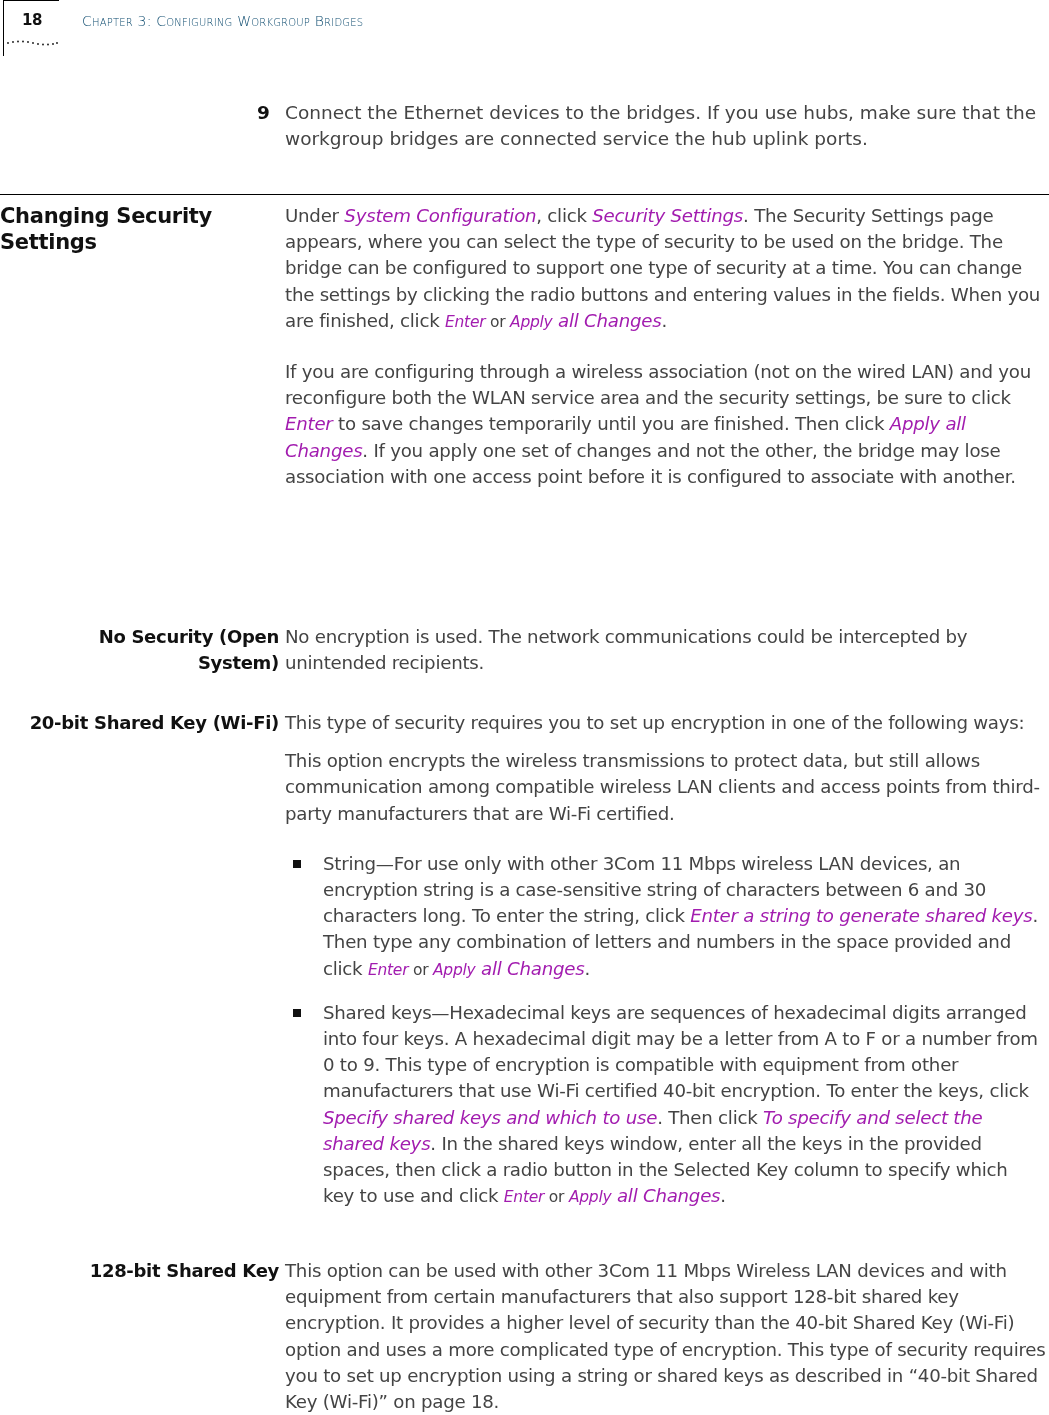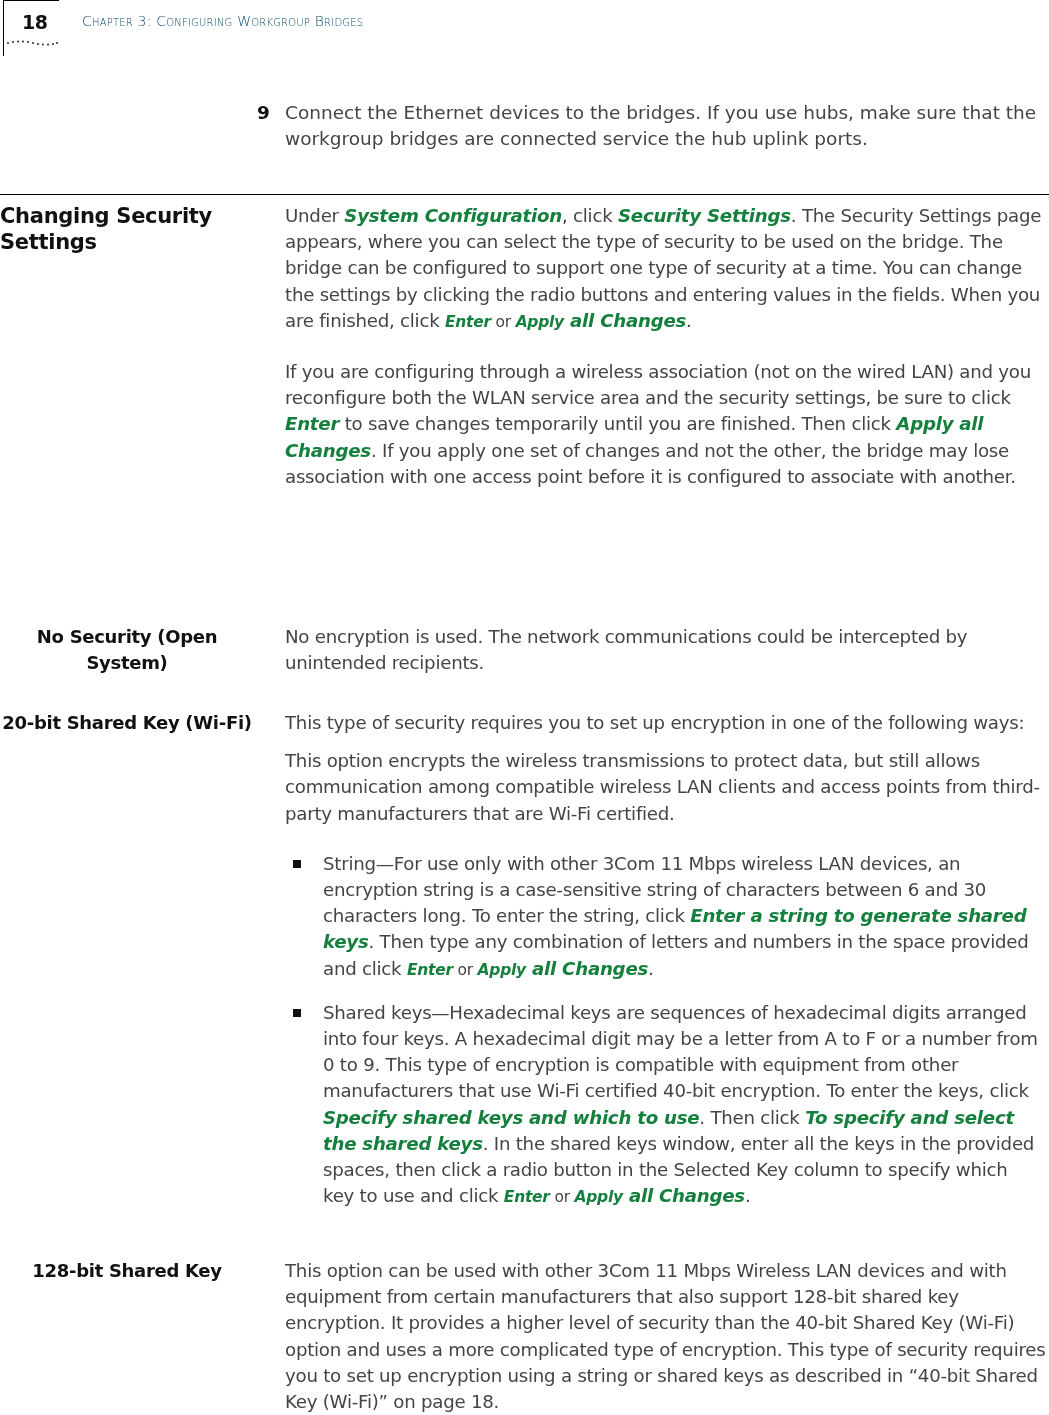--- a/index.html
+++ b/index.html
@@ -6,21 +6,21 @@
   body {
     width: 1049px; height: 1415px; position: relative; overflow: hidden;
     font-family: "DejaVu Sans", sans-serif; color: #333333;
   }
   .corner {
     position: absolute; left: 3px; top: 0; width: 56px; height: 56px;
     border-left: 1.5px solid #000; border-top: 1.5px solid #000;
     box-sizing: border-box;
   }
   .page-num {
-    position: absolute; left: 22px; top: 11px; font-weight: bold; font-size: 19px; color: #111;
+    position: absolute; left: 22px; top: 11px; font-weight: bold; font-size: 15px; color: #111;
     letter-spacing: -0.5px;
   }
   .dots {
     position: absolute; left: 6px; top: 40px; width: 52px; height: 8px;
   }
   .chapter {
     position: absolute; left: 82px; top: 13px; font-size: 14px; color: #0c4a6e;
     font-variant: small-caps; letter-spacing: 0.2px;
     font-family: "DejaVu Sans", sans-serif; font-weight: 300;
   }
@@ -38,29 +38,29 @@
     position: absolute; left: 0; width: 1049px;
   }
   .heading {
     position: absolute; font-weight: bold; color: #111;
     font-size: 19px; line-height: 26px; letter-spacing: -0.3px;
   }
   .heading.main {
     left: 0; width: 260px; font-size: 21px; line-height: 26px; text-align: left;
   }
   .heading.side {
-    left: 0; width: 254px; text-align: center; font-size: 18px;
+    left: 0; width: 254px; text-align: right; font-size: 18px; padding-left: 25px;
   }
   .body {
     position: absolute; left: 285px; width: 762px;
     font-size: 18.2px; line-height: 26.2px; color: #444;
     letter-spacing: -0.25px;
   }
   .body p { margin: 0 0 24px 0; }
-  em { font-style: italic; color: #15803d; font-weight: 700; }
+  em { font-style: italic; color: #a21caf; font-weight: 400; }
   em.small { font-size: 15.5px; }
   ul.bullets { list-style: none; margin: 8px; padding: 0; }
   ul.bullets li { position: relative; padding-left: 30px; margin-bottom: 17px; }
   ul.bullets li .bullet {
     position: absolute; left: 0; top: 9px; width: 8px; height: 8px; background: #111;
   }
 </style>
 </head>
 <body>
 

